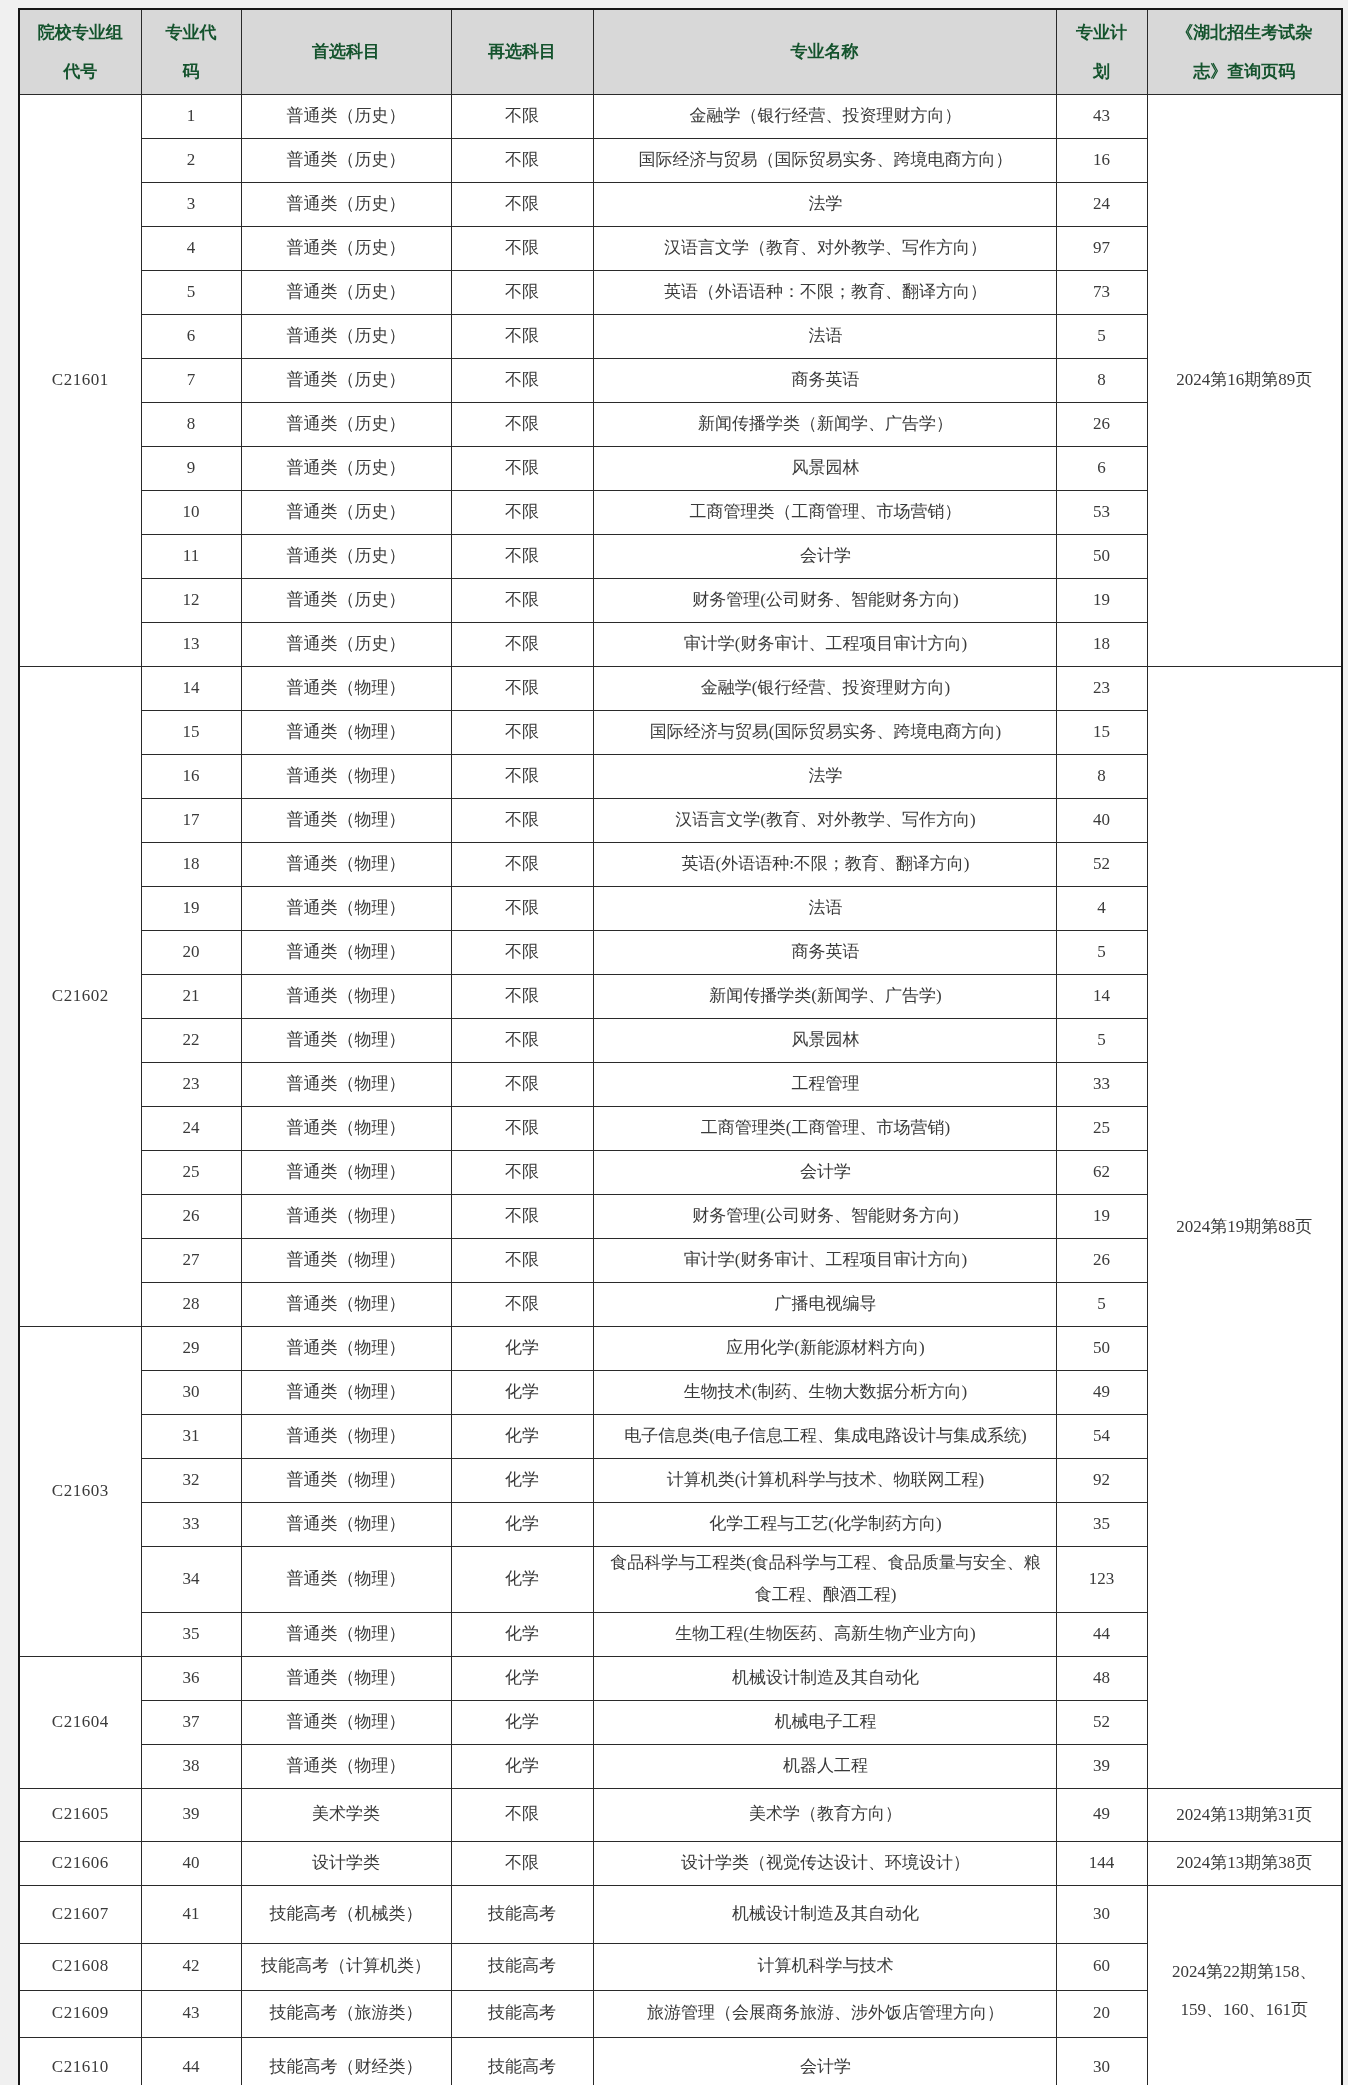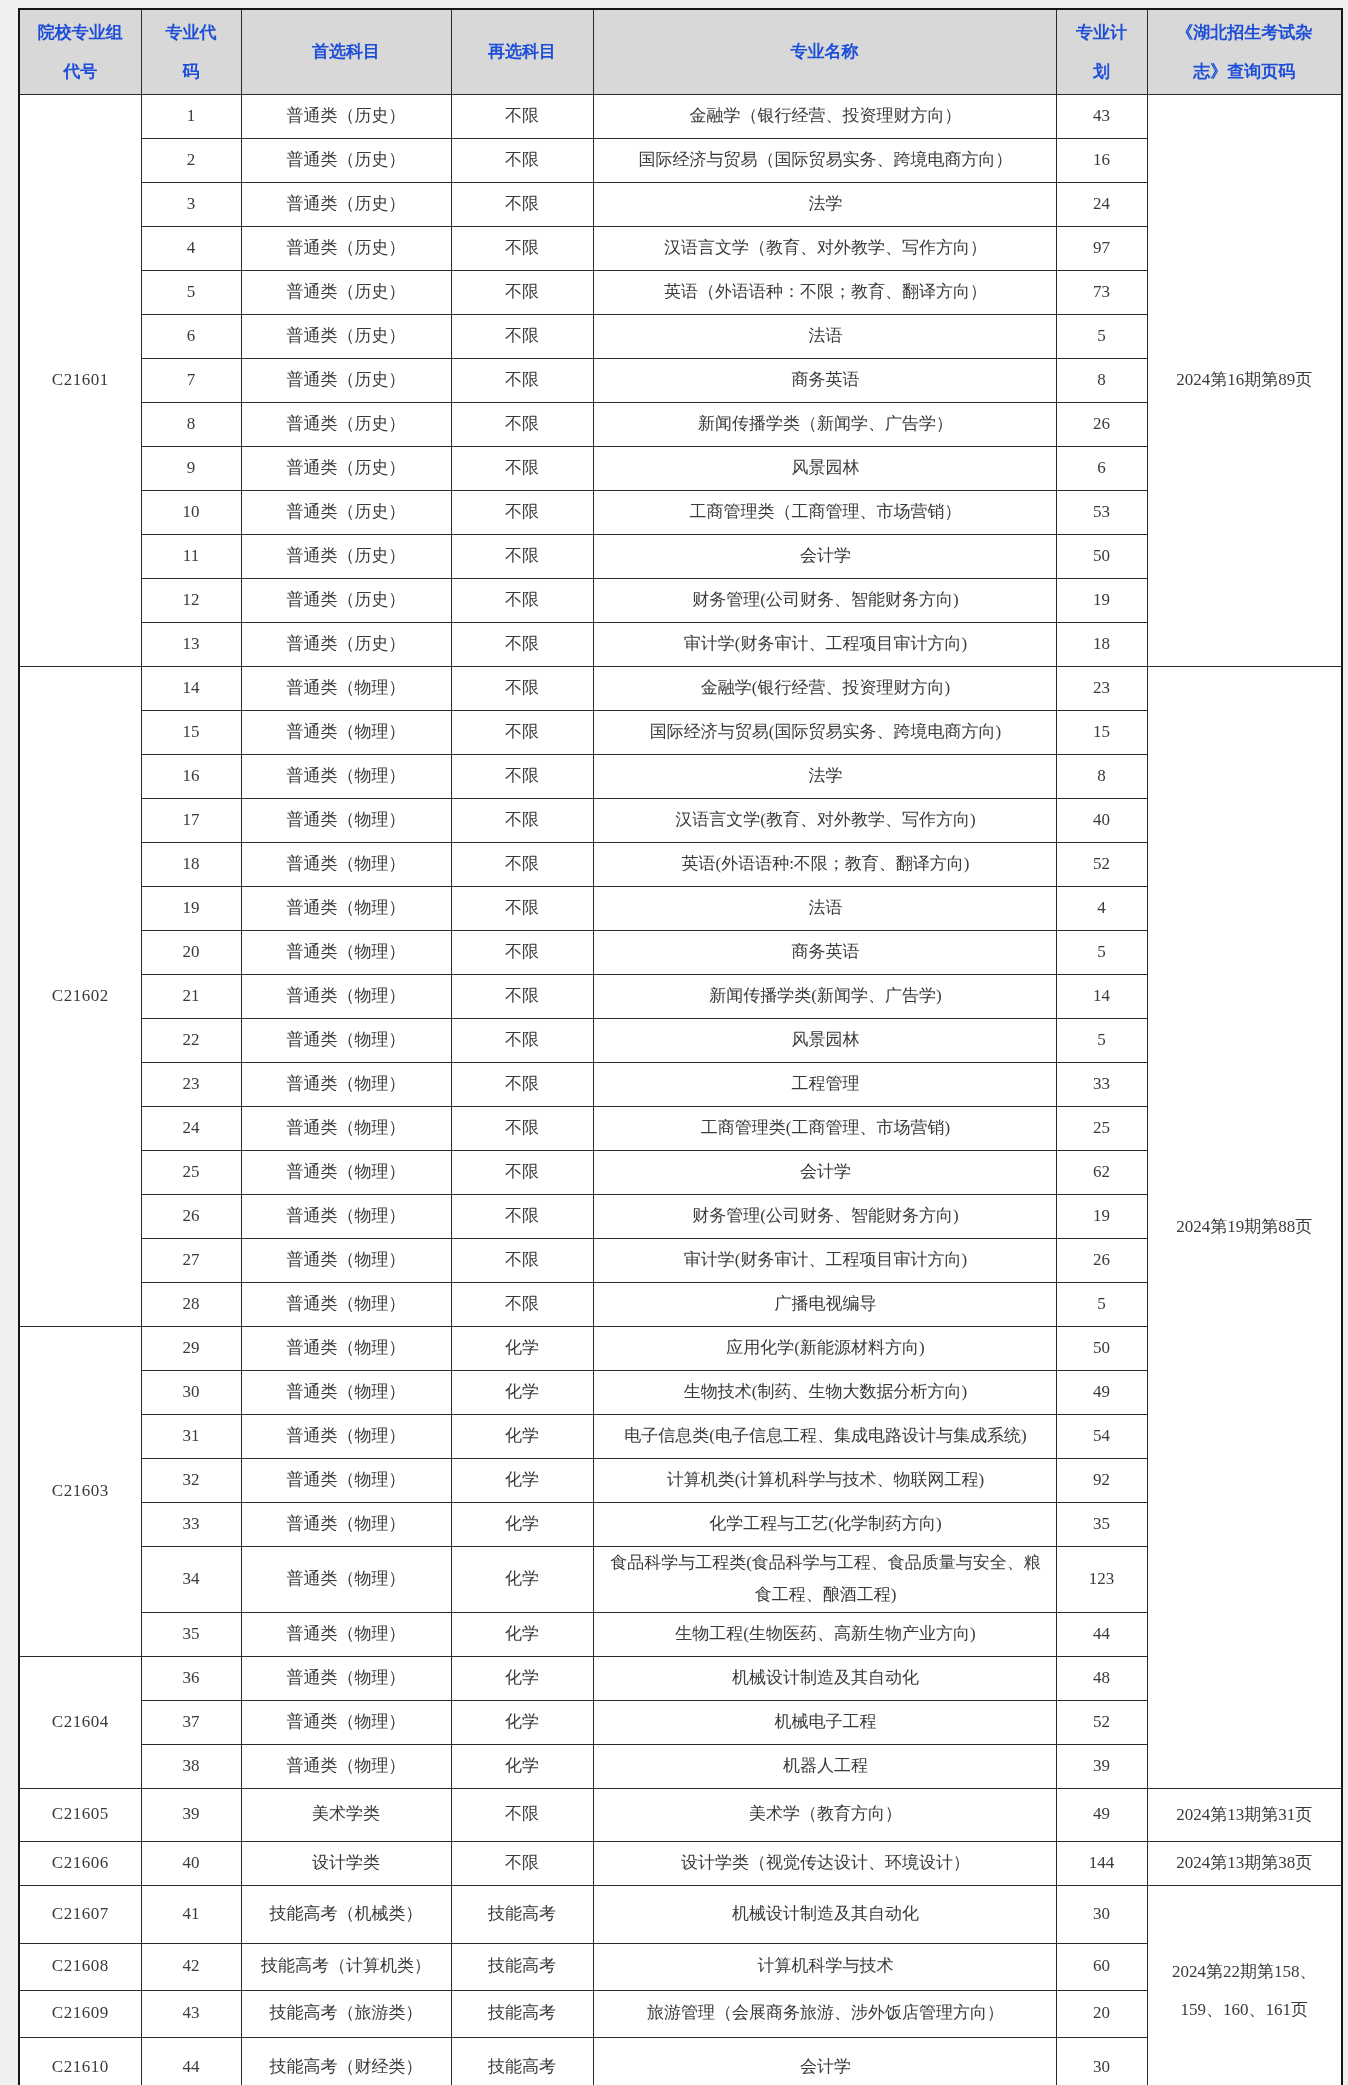--- a/index.html
+++ b/index.html
@@ -23,21 +23,21 @@
     vertical-align:middle;
     text-align:center;
     word-break:break-all;
     overflow:hidden;
   }
   thead tr{ height:85px; }
   thead th{
     background:#d8d8d8;
     font-family:"Liberation Sans","DejaVu Sans",sans-serif;
     font-weight:700;
-    color:#1d4ed8;
+    color:#14532d;
     line-height:2.3;
     padding:0 6px;
   }
   thead th:nth-child(1){ padding:0 14px; }
   thead th:nth-child(2){ padding:0 24px;font-family:Liberation Serif, serif; }
   thead th:nth-child(6){ padding:0 12px; }
   thead th:nth-child(7){ padding:0 22px; }
   tbody tr{ height:44px; }
   tbody tr:nth-child(34){ height:66px; }
   tbody tr:nth-child(39){ height:53px; }

